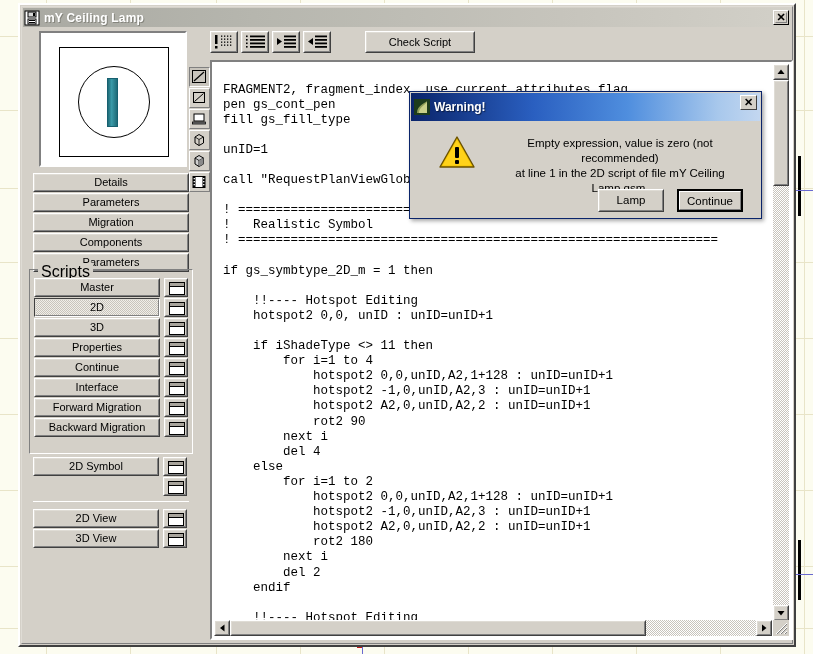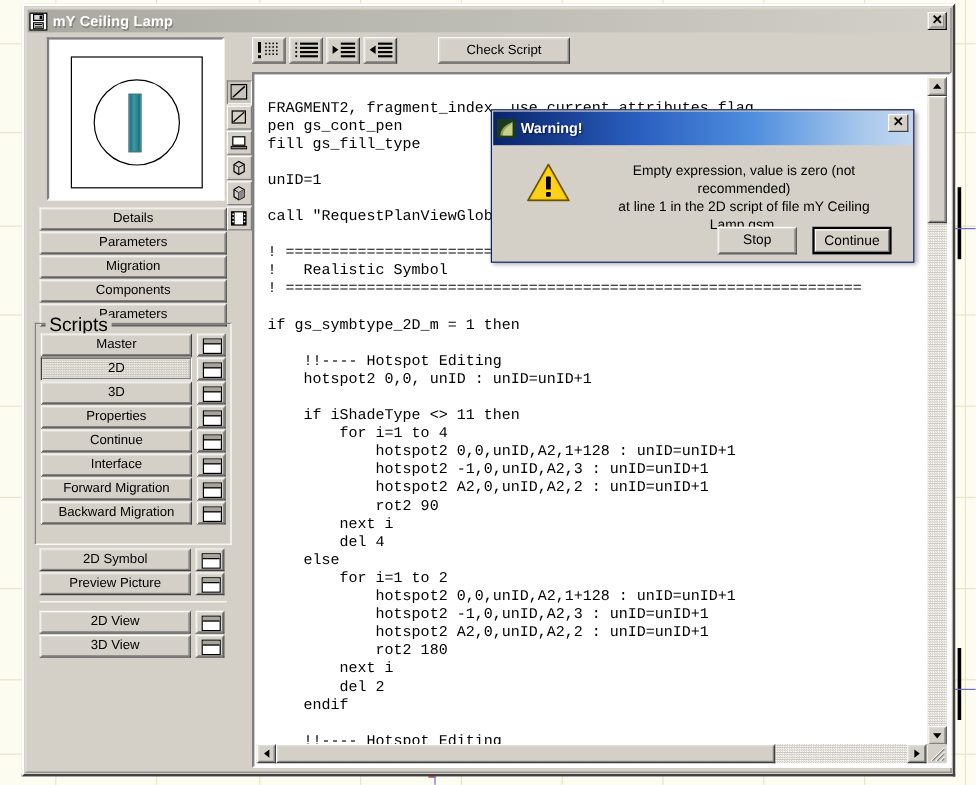--- a/index.html
+++ b/index.html
@@ -365,21 +365,20 @@
       </div>
     </div>
 
     <div class="script-row" style="position:absolute;left:8px;top:428px">
       <div class="sbtn">2D Symbol</div>
       <div class="wbtn">
           <span class="winglyph"></span>
         </div>
     </div>
     <div class="script-row" style="position:absolute;left:8px;top:448px">
-      <div class="sbtn">Preview Picture</div>
       <div class="wbtn">
           <span class="winglyph"></span>
         </div>
     </div>
 
     <div class="sep-line" style="top:472px"></div>
 
     <div class="script-row" style="position:absolute;left:8px;top:480px">
       <div class="sbtn">2D View</div>
       <div class="wbtn">
@@ -563,16 +562,16 @@
         <path d="M18 1 L35 31 L1 31 Z" fill="#f2c200" stroke="#6b5200" stroke-width="1.4" stroke-linejoin="round"></path>
         <path d="M18 4 L32.5 29.5 L3.5 29.5 Z" fill="#ffd21a"></path>
         <rect x="16" y="11" width="4" height="11" rx="1" fill="#000"></rect>
         <rect x="16" y="24" width="4" height="4" rx="1" fill="#000"></rect>
       </svg>
     </div>
     <div id="warn-msg">
       <div>Empty expression, value is zero (not recommended)</div>
       <div>at line 1 in the 2D script of file mY Ceiling Lamp.gsm.</div>
     </div>
-    <div class="wbtn2" id="btn-stop">Stop</div>
+    <div class="wbtn2" id="btn-stop">Lamp</div>
     <div class="wbtn2" id="btn-continue">Continue</div>
   </div>
 </div>
 
 </body></html>

